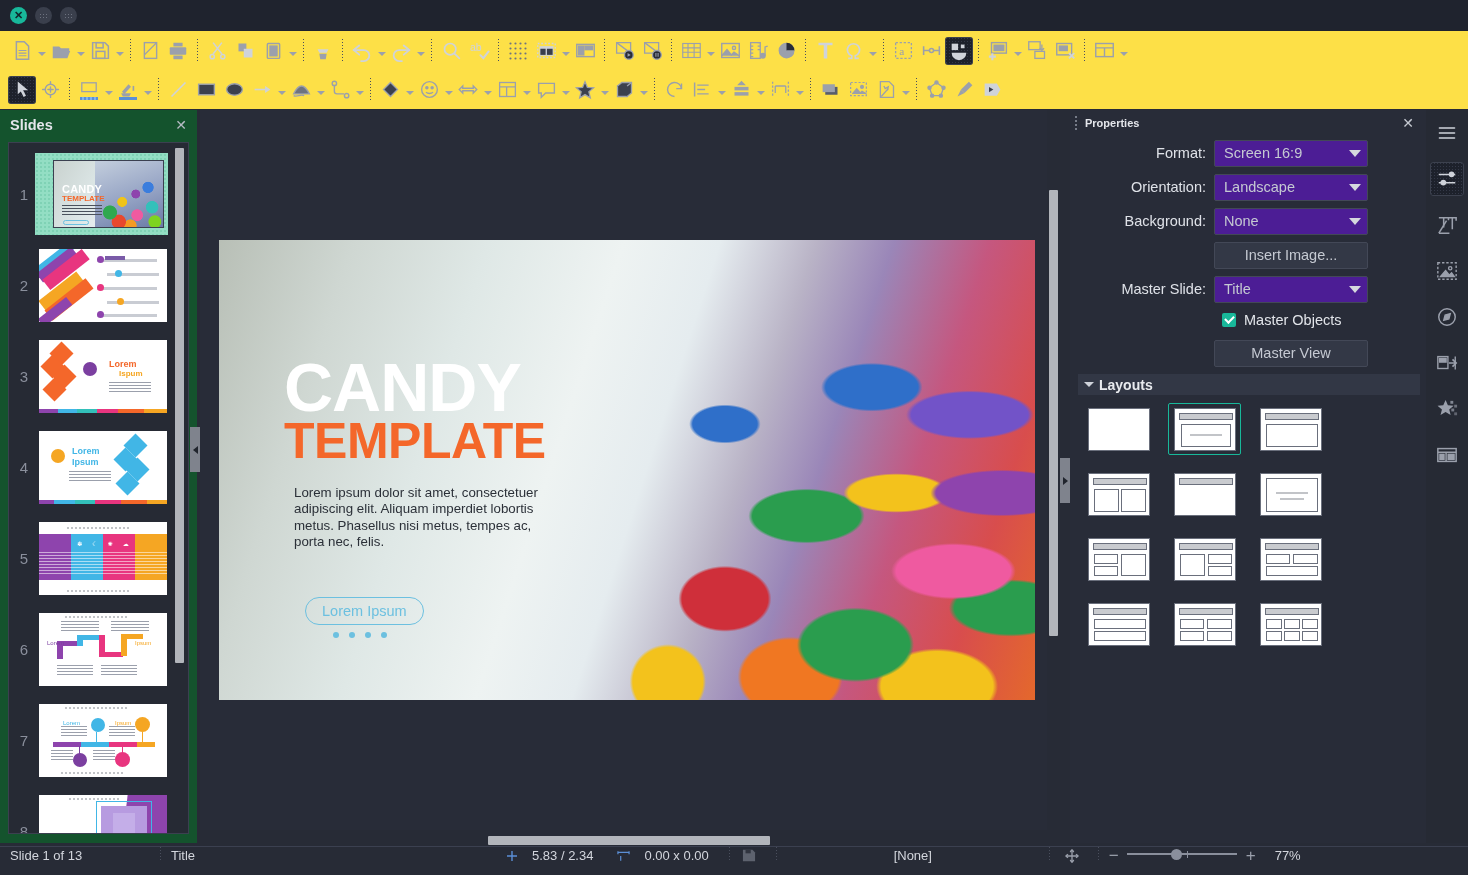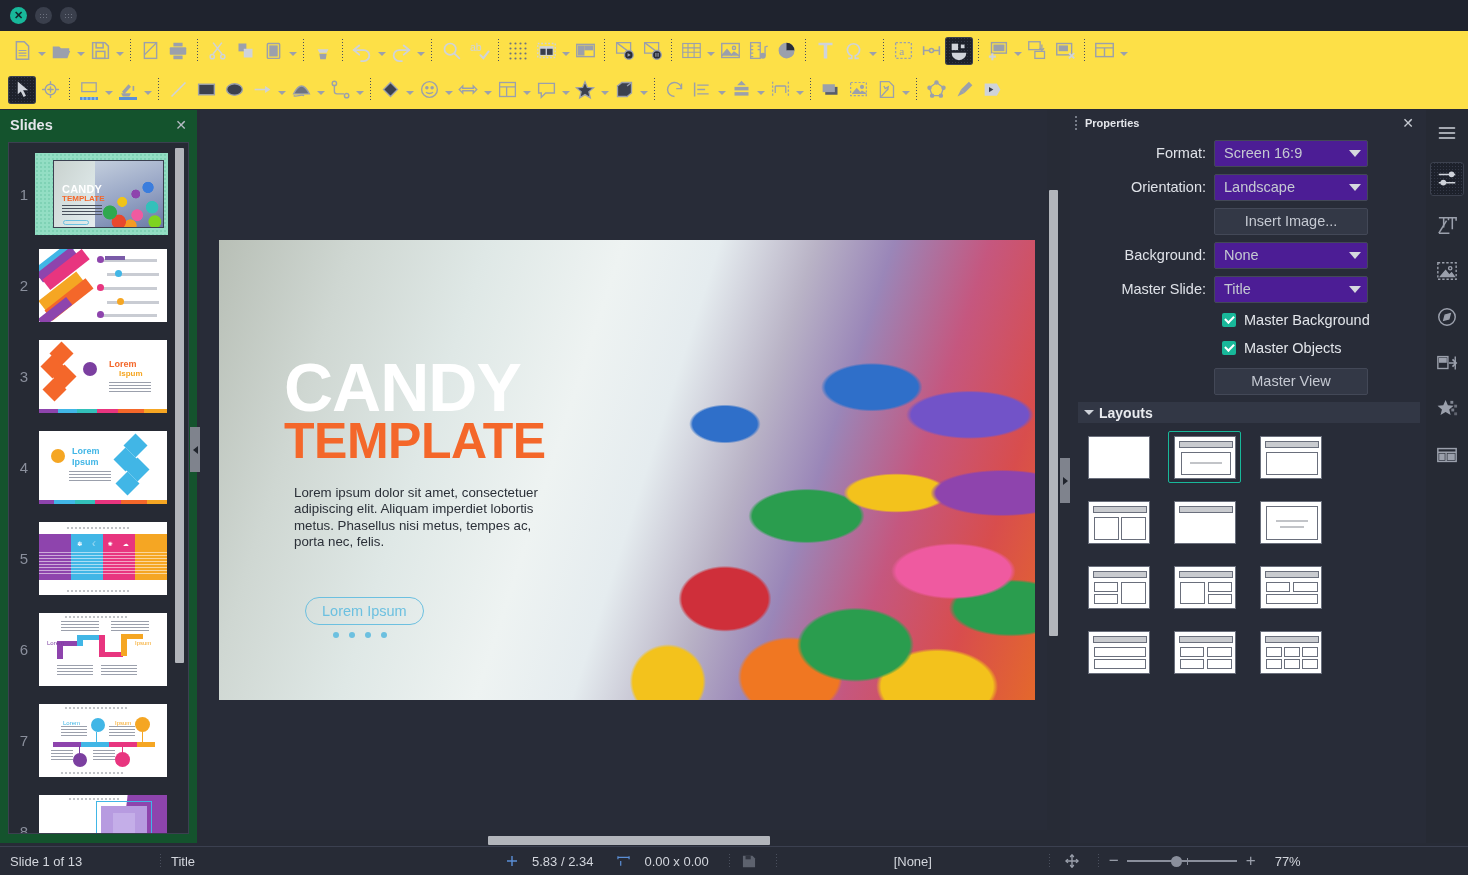--- a/index.html
+++ b/index.html
@@ -170,21 +170,21 @@
   .rail { position:absolute; left:1426px; top:110px; width:42px; height:733px; background:#262a34; }
   .railbtn { width:42px; height:46px; display:flex; align-items:center; justify-content:center;}
   .railbtn.active { }
   .railbtn.active .ibox { background:#1d212b; box-shadow:inset 0 0 0 1px #3c414e; background-image:radial-gradient(circle,#343948 0.7px,transparent 0.8px); background-size:3px 3px;}
   .ibox { width:34px;height:34px;display:flex;align-items:center;justify-content:center;border-radius:3px;}
 
   
   .statusbar {
     position:absolute; left:0; top:846px; width:1468px; height:29px;
     background:#272b36; border-top:1px solid #3b4050;
-    display:flex; align-items:center; color:#d3d6dd; font-size:13px;
+    display:flex; align-items:flex-start; color:#d3d6dd; font-size:13px;
   }
   .sb-item { padding:0 10px; display:flex; align-items:center; height:17px; }
   .sb-sep { width:1px; height:15px; background-image:linear-gradient(to bottom,#4a4f5d 1px,transparent 1px); background-size:1px 3px;}
   .zoomslider { width:110px; height:14px; position:relative; display:flex; align-items:center;}
   .zs-track { position:absolute; left:0; right:0; height:2px; background:#8a8f9c;}
   .zs-knob { position:absolute; left:44px; width:11px;height:11px;border-radius:50%;background:#8a8f9c;}
   .zs-tick { position:absolute; left:60px; width:1px; height:7px; background:#8a8f9c;}
 </style>
 </head>
 <body>
@@ -922,50 +922,46 @@
       <div class="plabel">Orientation:</div>
       <div class="pctrl">
         <div class="dropdown">
           <span>Landscape</span>
           <i class="dd-caret"></i>
         </div>
       </div>
     </div>
 
     <div class="prow">
-      <div class="plabel"></div>
-      <div class="pctrl">
-        <div class="btnwide">Insert Image...</div>
-      </div>
-    </div>
-
-    <div class="prow">
       <div class="plabel">Background:</div>
       <div class="pctrl">
         <div class="dropdown">
           <span>None</span>
           <i class="dd-caret"></i>
         </div>
+      </div>
+    </div>
+
+    <div class="prow">
+      <div class="plabel"></div>
+      <div class="pctrl">
+        <div class="btnwide">Insert Image...</div>
       </div>
     </div>
 
     <div class="prow">
       <div class="plabel">Master Slide:</div>
       <div class="pctrl">
         <div class="dropdown">
           <span>Title</span>
           <i class="dd-caret"></i>
         </div>
       </div>
     </div>
 
-    <div class="checkrow">
-      <span class="chk"></span>
-      <span class="chklabel">Master Background</span>
-    </div>
     <div class="checkrow">
       <span class="chk"></span>
       <span class="chklabel">Master Objects</span>
     </div>
 
     <div class="prow" style="height:38px;">
       <div class="plabel"></div>
       <div class="pctrl">
         <div class="btnwide">Master View</div>
       </div>

